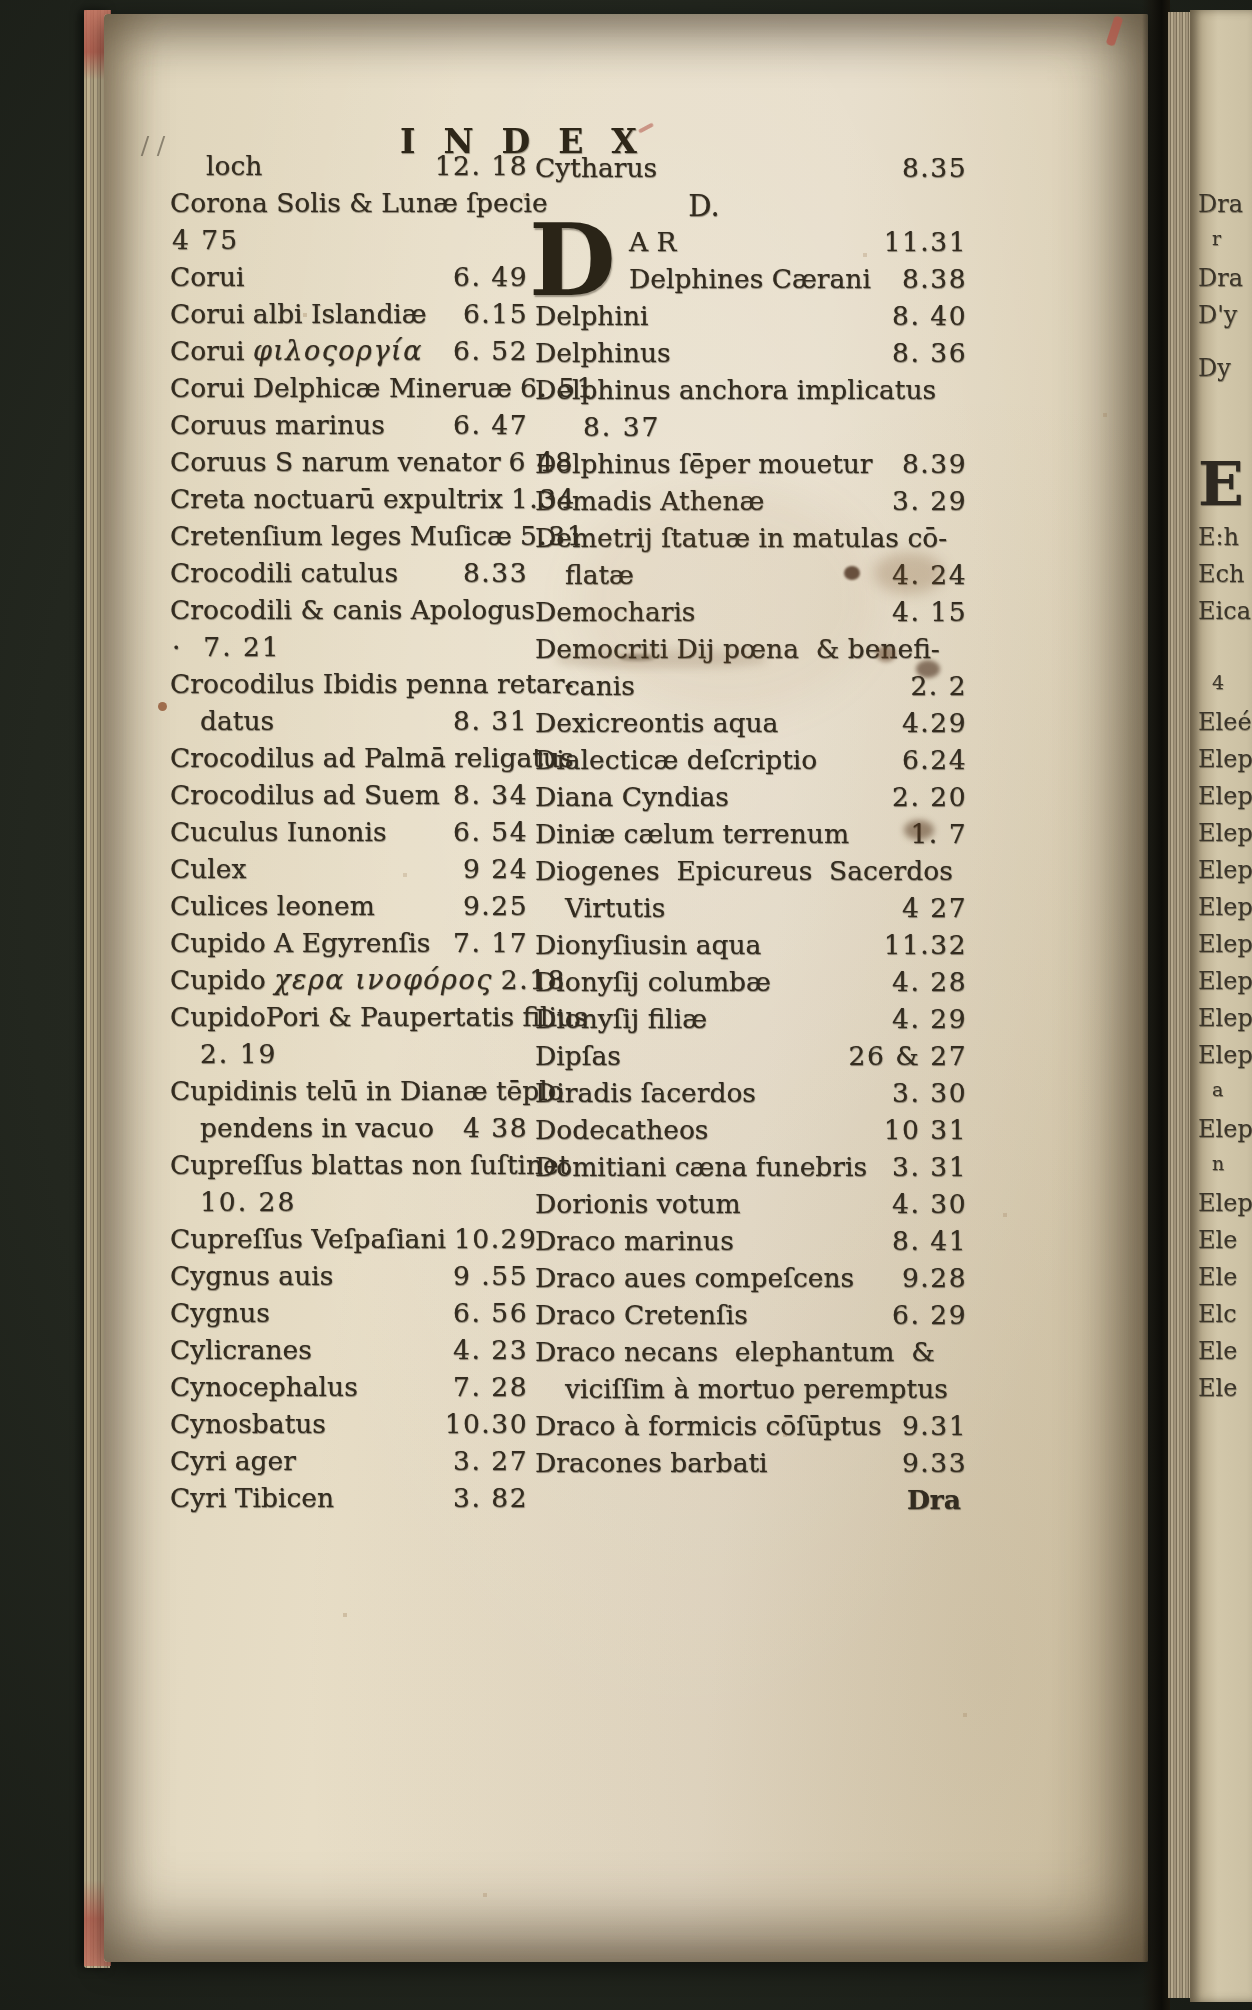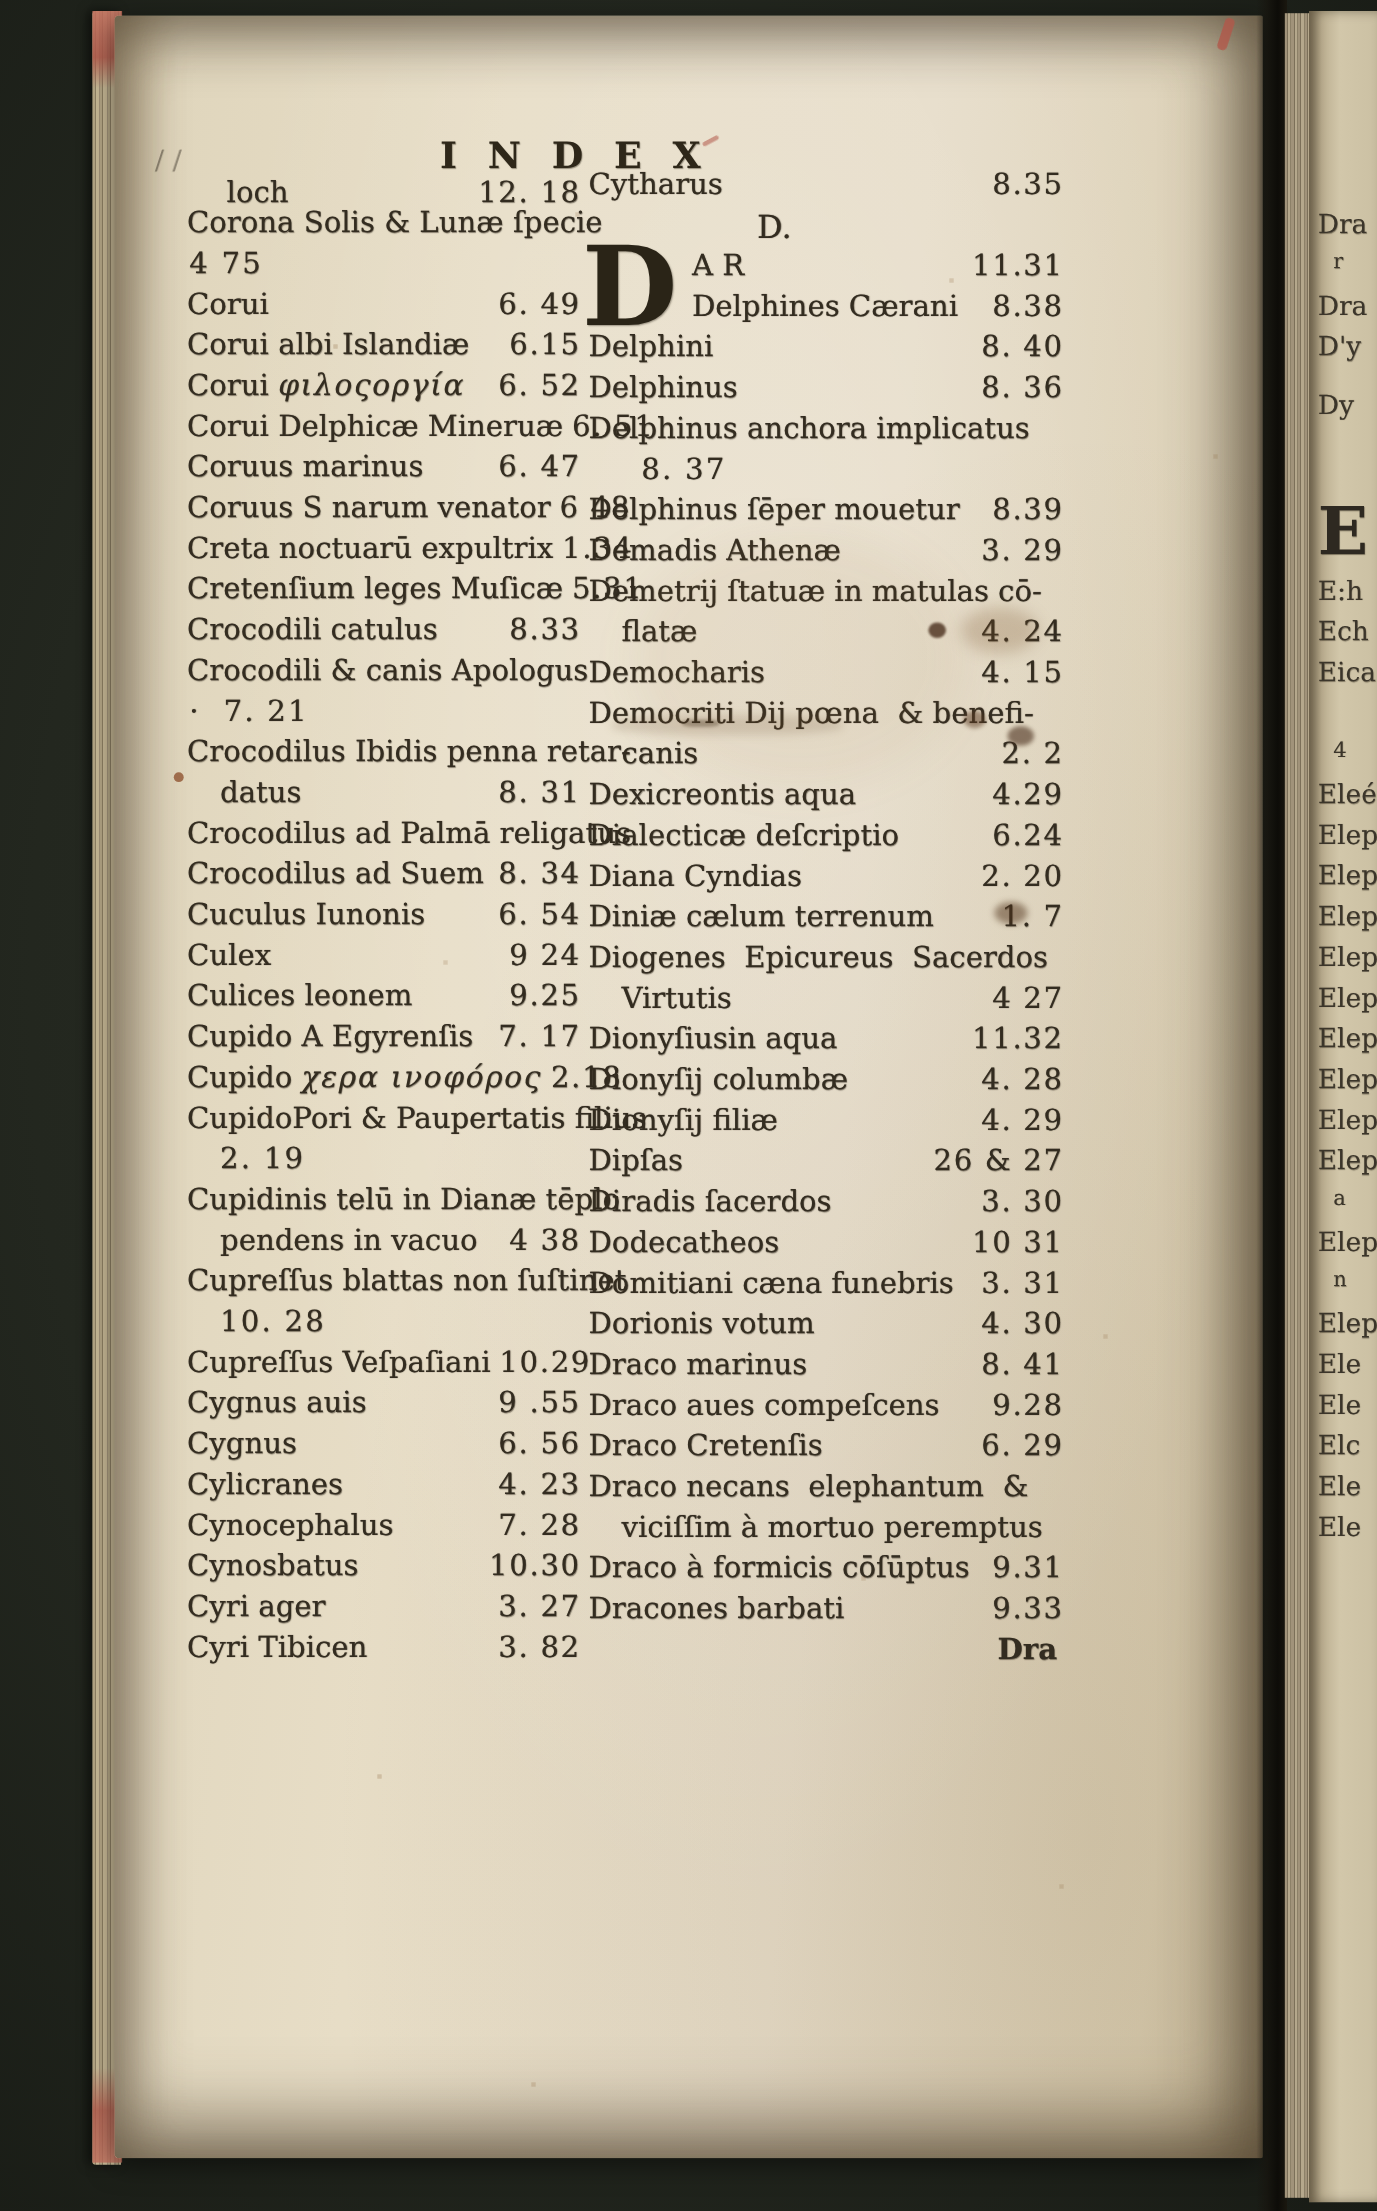--- a/index.html
+++ b/index.html
@@ -50,21 +50,21 @@
   .col-right{left:431px;top:138px;width:432px;}
   .row{
     display:flex;justify-content:space-between;align-items:baseline;
     height:37px;white-space:pre;
     text-shadow:.5px .7px .9px rgba(45,38,26,.5), 0 0 .7px rgba(45,38,26,.4);
   }
   .row .t{white-space:pre;}
   .row .t em{font-style:italic;letter-spacing:1.5px;font-size:27px;}
   .row .r{letter-spacing:1.5px;padding-left:8px;}
   .indent .t{padding-left:30px;}
-  .indent-sm .t{padding-left:36px;margin-top:10px;}
+  .indent-sm .t{padding-left:36px;}
   .refline0 .t{padding-left:2px;letter-spacing:2px;}
   .refline .t{padding-left:30px;letter-spacing:2px;}
   .refline2 .t{padding-left:48px;letter-spacing:2px;}
   .refline-c .t{padding-left:190px;letter-spacing:2px;}
   .heading{justify-content:center;padding-right:94px;font-size:29px;}
   .catchword{justify-content:flex-end;padding-right:6px;font-weight:bold;}
   .dc .t{padding-left:94px;}
   .dropcap{
     position:absolute;left:-6px;top:64px;
     font-size:100px;line-height:88px;font-weight:bold;color:#2a2417;

